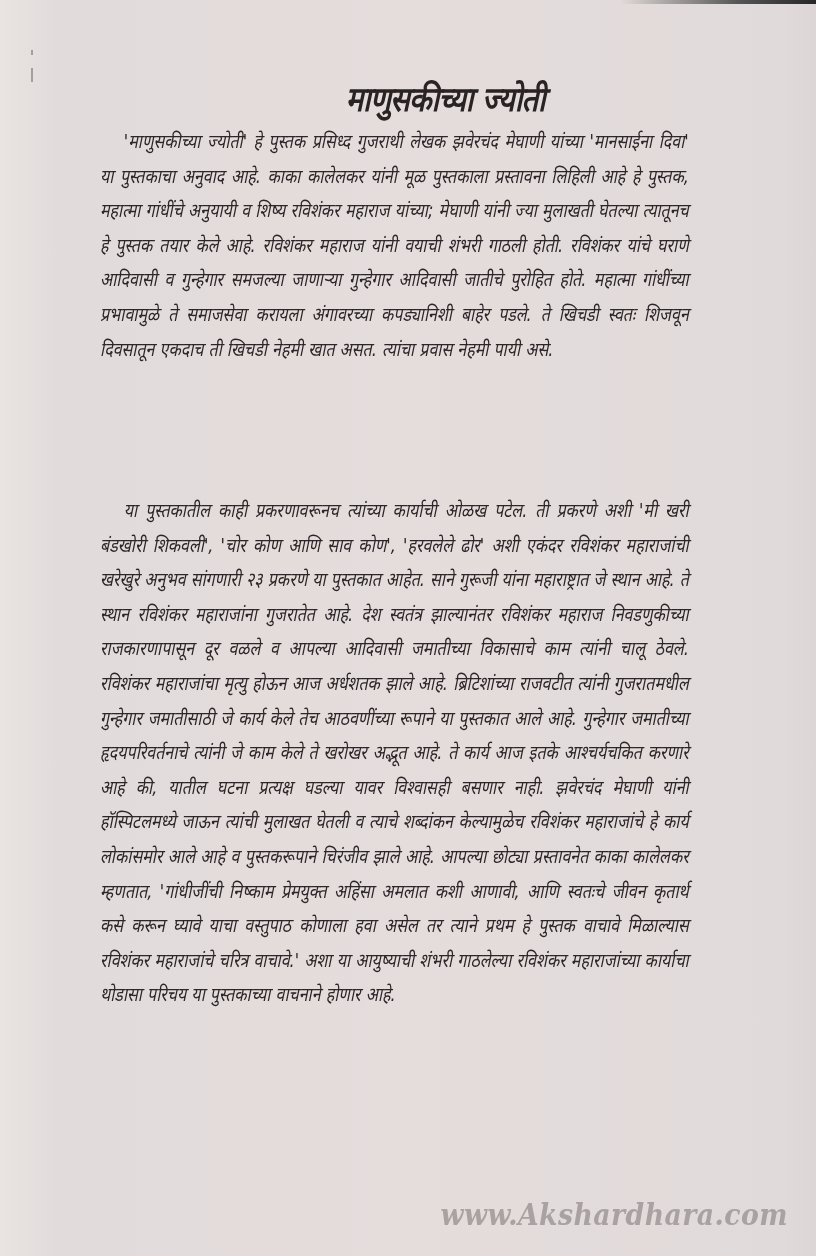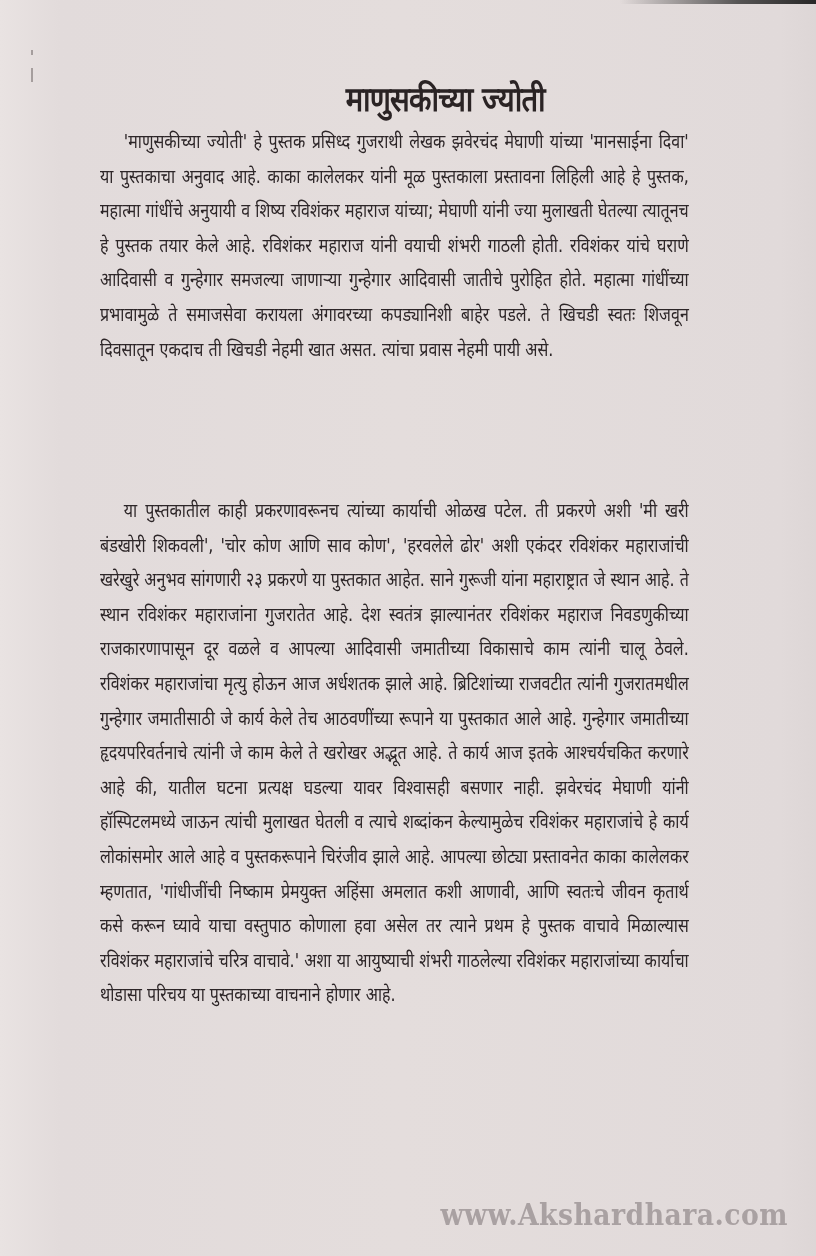--- a/index.html
+++ b/index.html
@@ -13,20 +13,21 @@
       background: #e3dcdc;
       position: relative;
       font-family: "DejaVu Sans", "Liberation Sans", sans-serif;
       color: #2b2426;
     }
     .page {
       position: absolute;
       inset: 0;
       background:
         linear-gradient(90deg, #e9e3e2 0px, #e2dbdb 60px, #e4dddc 400px, #e1dada 780px, #ddd6d6 816px);
+      font-style: italic;
     }
     .top-shadow {
       position: absolute;
       top: 0;
       left: 620px;
       right: 0;
       height: 4px;
       background: linear-gradient(90deg, rgba(60,60,60,0) 0%, rgba(40,40,40,0.75) 60%, rgba(20,20,20,0.9) 100%);
     }
     .spine-mark {

